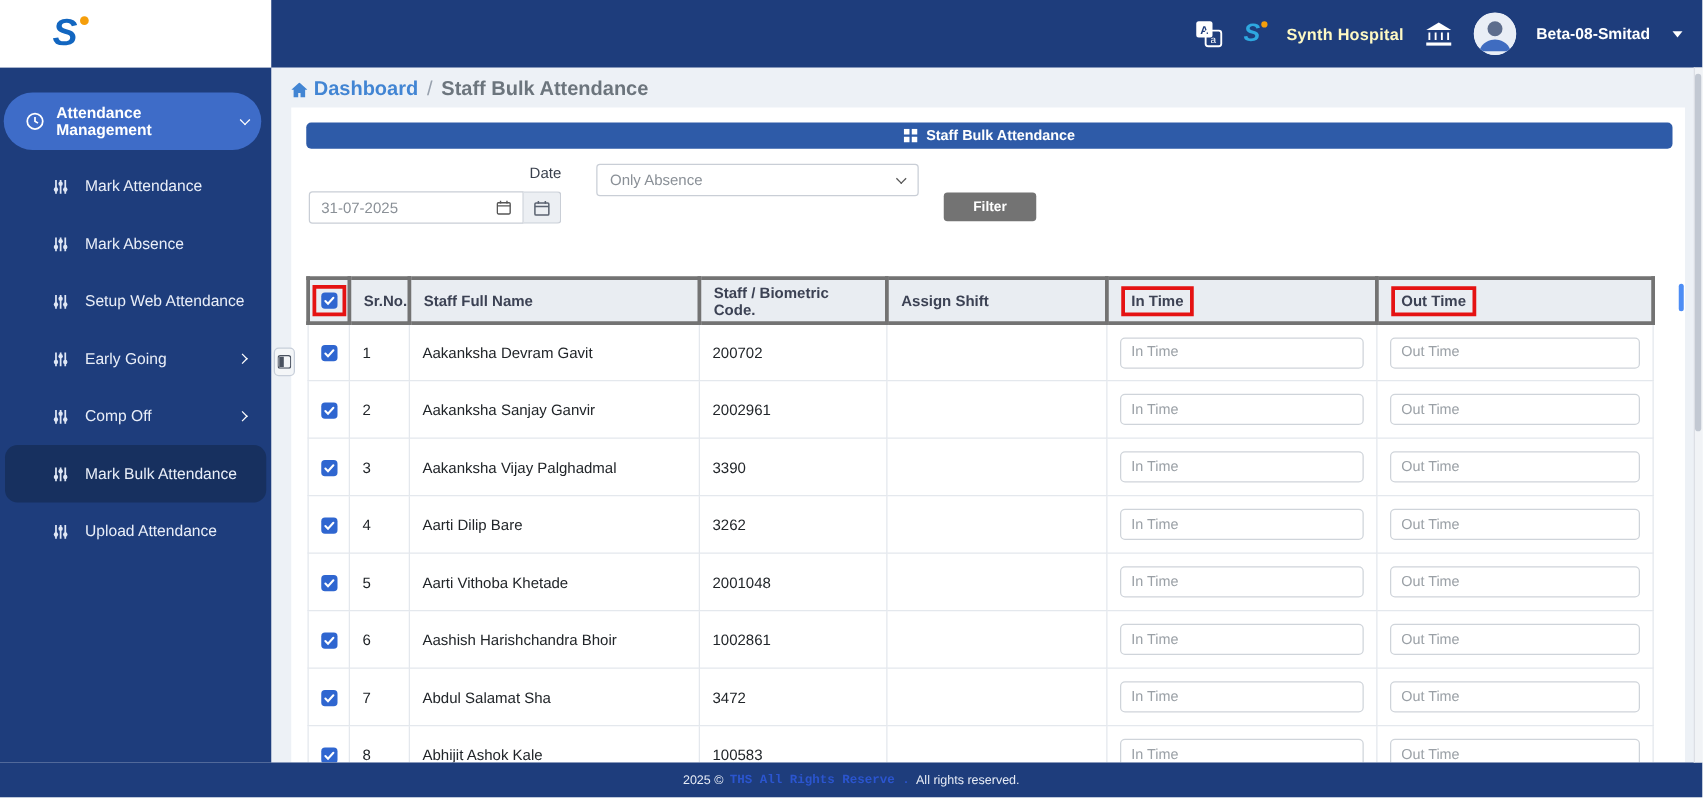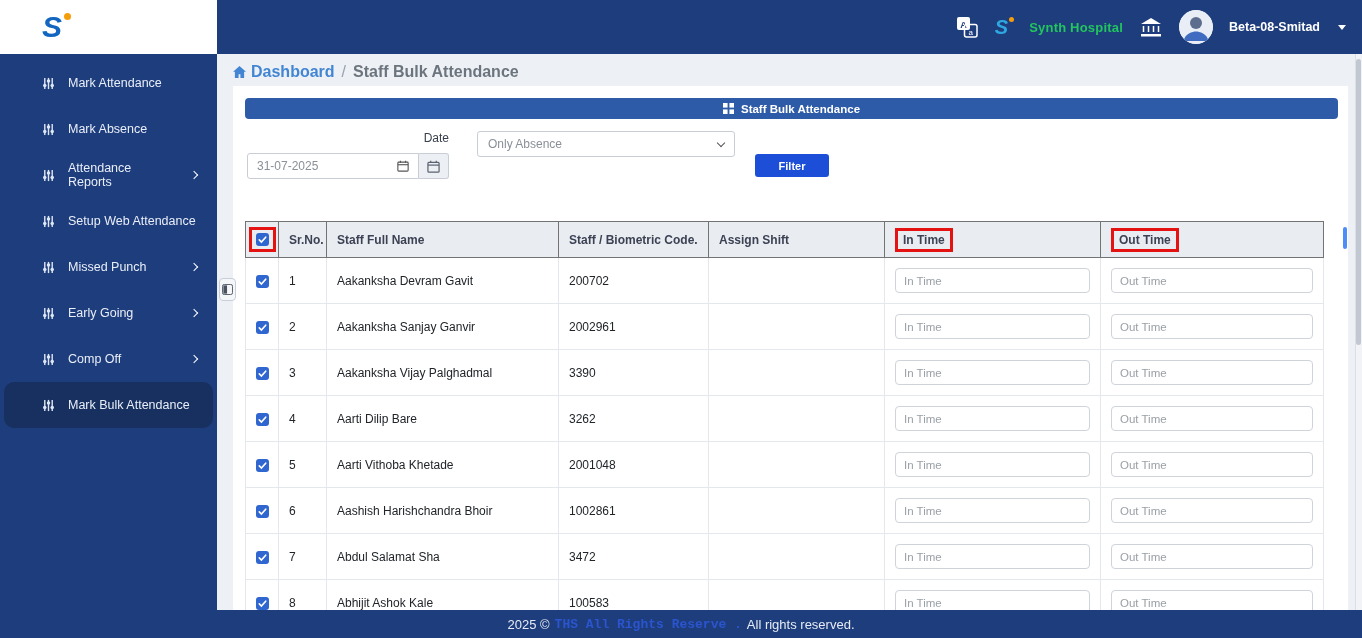--- a/index.html
+++ b/index.html
@@ -7,21 +7,21 @@
   body { font-family:"Liberation Sans", sans-serif; background:#edf1f6; position:relative; }
 
   
   .topbar { position:absolute; top:0; left:0; right:0; height:54px; background:#1e3d7c; display:flex; align-items:center; justify-content:flex-end; padding-right:16px; gap:16px; z-index:5; }
   .logo-box { position:absolute; left:0; top:0; width:217px; height:54px; background:#ffffff; display:flex; align-items:center; padding-left:42px; cursor:pointer; }
   .logo-s { font-size:30px; font-weight:bold; font-style:italic; color:#1266c0; line-height:1; }
   .logo-dot { width:7px; height:7px; background:#f59e0b; border-radius:50%; display:inline-block; position:relative; top:-11px; left:2px; }
   .tb-icon { display:flex; align-items:center; cursor:pointer; }
   .mini-logo { font-size:20px; font-weight:bold; font-style:italic; color:#2ea8e0; line-height:1; }
   .mini-dot { width:5px; height:5px; background:#f59e0b; border-radius:50%; display:inline-block; position:relative; top:-8px; left:1px; }
-  .hospital-name { color:#22c55e; font-size:13px; font-weight:bold; letter-spacing:.2px; }
+  .hospital-name { color:#fef9c3; font-size:13px; font-weight:bold; letter-spacing:.2px; }
   .avatar { width:34px; height:34px; border-radius:50%; overflow:hidden; background:#e9eef6; flex:0 0 auto; cursor:pointer; }
   .user-name { color:#fff; font-size:12.5px; font-weight:bold; cursor:pointer; }
   .caret-down { width:0; height:0; border-left:4px solid transparent; border-right:4px solid transparent; border-top:5px solid #fff; display:inline-block; margin-left:2px; cursor:pointer; }
 
   
   .sidebar { position:absolute; top:54px; left:0; width:217px; bottom:28px; background:#1e3d7c; overflow:hidden; z-index:4; }
   .section-pill { margin:20px 8px 0 3px; height:46px; border-radius:25px; background:#3e6cc8; display:flex; align-items:center; gap:9px; padding:0 10px 0 17px; color:#fff; font-size:12.5px; font-weight:bold; cursor:pointer; }
   .chev { width:6px; height:6px; border-right:1.7px solid #fff; border-bottom:1.7px solid #fff; display:inline-block; flex:0 0 auto; }
   .chev-down { transform:rotate(45deg); margin-left:2px; margin-top:-3px; }
   .chev-right { transform:rotate(-45deg); margin-left:auto; }
@@ -44,42 +44,42 @@
 
   .filters { display:flex; align-items:flex-start; margin-top:12px; padding-left:2px; }
   .form-group label { display:block; font-size:12px; color:#39404d; margin-bottom:8px;text-align:right; }
   .date-wrap { display:flex; }
   .field { height:26px; border:1px solid #c9ced6; background:#fff; display:flex; align-items:center; justify-content:space-between; font-size:12px; color:#8a9097; cursor:pointer; }
   .date-input { width:172px; border-radius:3px 0 0 3px; padding:0 9px; }
   .date-addon { width:30px; height:26px; border:1px solid #c9ced6; border-left:none; border-radius:0 3px 3px 0; background:#eceff3; display:flex; align-items:center; justify-content:center; cursor:pointer; }
   .group-show { margin-left:28px; }
   .select { width:258px; border-radius:3px; padding:0 10px; }
   .sel-caret { width:6px; height:6px; border-right:1.6px solid #555; border-bottom:1.6px solid #555; transform:rotate(45deg); margin-top:-3px; }
-  .filter-btn { margin-left:20px; margin-top:23px; width:74px; height:23px; background:#1d4ed8; color:#fff; border:none; border-radius:3px; font-size:11px; font-weight:bold; cursor:pointer; font-family:inherit; }
+  .filter-btn { margin-left:20px; margin-top:23px; width:74px; height:23px; background:#737373; color:#fff; border:none; border-radius:3px; font-size:11px; font-weight:bold; cursor:pointer; font-family:inherit; }
 
   
   table { width:calc(100% - 14px); border-collapse:collapse; table-layout:fixed; margin-top:42px; }
-  thead th { background:#e9edf2; border:1px solid #737373; height:36px; text-align:left; padding:0 10px; font-size:12px; font-weight:bold; color:#3c4254; }
+  thead th { background:#e9edf2; border:3px solid #737373; height:36px; text-align:left; padding:0 10px; font-size:12px; font-weight:bold; color:#3c4254; }
   thead th.c-check { padding:0; text-align:center; }
   tbody td { border:1px solid #e4e8ed; height:46px; padding:0 10px; font-size:12px; color:#212529; vertical-align:middle; background:#fff; }
   tbody td.c-check { padding:0; text-align:center; }
   .checkbox { width:13px; height:13px; background:#2f66d0; border-radius:3px; display:inline-flex; align-items:center; justify-content:center; cursor:pointer; vertical-align:middle; }
   .red-box { display:inline-block; border:3px solid #e51212; padding:2px 5px; }
   .red-box-check { display:inline-block; border:3px solid #e51212; padding:3px 4px; line-height:0; }
   .time-input { width:100%; max-width:204px; height:25px; border:1px solid #cfd4da; border-radius:4px; padding:0 8px; font-size:11.5px; color:#555; font-family:inherit; outline:none; background:#fff; }
   .time-input::placeholder { color:#9aa0a6; }
 
   .table-scroll-thumb { position:absolute; right:1px; top:141px; width:4px; height:22px; background:#4d8df5; border-radius:2px; }
 
   
   .page-scrollbar { position:absolute; right:0; top:54px; bottom:28px; width:7px; background:#f1f3f6; border-left:1px solid #dcdfe5; z-index:6; }
   .page-scroll-thumb { position:absolute; top:5px; right:1px; width:5px; height:286px; background:#c2c8d2; border-radius:3px; cursor:pointer; }
 
   
-  .footer { position:absolute; bottom:0; left:0; right:0; height:28px; background:#1e3d7c; color:#e6ebf5; font-size:13px; display:flex; align-items:center; justify-content:center; gap:5px; z-index:5;text-align:right; }
+  .footer { position:absolute; bottom:0; left:0; right:0; height:28px; background:#1e3d7c; color:#e6ebf5; font-size:10px; display:flex; align-items:center; justify-content:center; gap:5px; z-index:5;text-align:right; }
   .footer-link { color:#2b55cf; font-weight:bold; cursor:pointer;font-family:Liberation Mono, monospace; }
 </style>
 </head>
 <body>
 
 <header class="topbar">
   <div class="logo-box">
     <span class="logo-s">S</span>
       <span class="logo-dot"></span>
   </div>
@@ -117,20 +117,30 @@
       <circle cx="17" cy="13" r="6" fill="#5d6d8d"></circle>
       <path d="M4.5 31c1.5-7.5 9-9.5 12.5-9.5s11 2 12.5 9.5z" fill="#3f6cc0"></path>
     </svg>
   </span>
 
   <span class="user-name">Beta-08-Smitad</span>
   <span class="caret-down"></span>
 </header>
 
 <aside class="sidebar">
+  <div class="section-pill">
+    <span class="tb-icon">
+      <svg width="16" height="16" viewBox="0 0 16 16" fill="none" stroke="#fff" stroke-width="1.4">
+        <circle cx="8" cy="8" r="6.2"></circle>
+          <path d="M8 4.6V8l2.4 1.5"></path>
+      </svg>
+    </span>
+    <span>Attendance Management</span>
+    <span class="chev chev-down"></span>
+  </div>
 
   <ul class="menu">
 
       <li class="menu-item">
         <span class="sliders-icon">
           <svg width="13" height="13" viewBox="0 0 14 14" fill="none" stroke="currentColor" stroke-width="1.5">
             <line x1="3" y1="1" x2="3" y2="13"></line>
             <circle cx="3" cy="9.2" r="1.9" fill="currentColor" stroke="none"></circle>
             <line x1="7" y1="1" x2="7" y2="13"></line>
             <circle cx="7" cy="4.2" r="1.9" fill="currentColor" stroke="none"></circle>
@@ -150,64 +160,36 @@
             <line x1="7" y1="1" x2="7" y2="13"></line>
             <circle cx="7" cy="4.2" r="1.9" fill="currentColor" stroke="none"></circle>
             <line x1="11" y1="1" x2="11" y2="13"></line>
             <circle cx="11" cy="9.2" r="1.9" fill="currentColor" stroke="none"></circle>
           </svg>
         </span>
         <span>Mark Absence</span>
 
       </li>
 
-      <li class="menu-item">
-        <span class="sliders-icon">
-          <svg width="13" height="13" viewBox="0 0 14 14" fill="none" stroke="currentColor" stroke-width="1.5">
-            <line x1="3" y1="1" x2="3" y2="13"></line>
-            <circle cx="3" cy="9.2" r="1.9" fill="currentColor" stroke="none"></circle>
-            <line x1="7" y1="1" x2="7" y2="13"></line>
-            <circle cx="7" cy="4.2" r="1.9" fill="currentColor" stroke="none"></circle>
-            <line x1="11" y1="1" x2="11" y2="13"></line>
-            <circle cx="11" cy="9.2" r="1.9" fill="currentColor" stroke="none"></circle>
-          </svg>
-        </span>
-        <span>Attendance Reports</span>
-        <span class="chev chev-right"></span>
-      </li>
 
       <li class="menu-item">
         <span class="sliders-icon">
           <svg width="13" height="13" viewBox="0 0 14 14" fill="none" stroke="currentColor" stroke-width="1.5">
             <line x1="3" y1="1" x2="3" y2="13"></line>
             <circle cx="3" cy="9.2" r="1.9" fill="currentColor" stroke="none"></circle>
             <line x1="7" y1="1" x2="7" y2="13"></line>
             <circle cx="7" cy="4.2" r="1.9" fill="currentColor" stroke="none"></circle>
             <line x1="11" y1="1" x2="11" y2="13"></line>
             <circle cx="11" cy="9.2" r="1.9" fill="currentColor" stroke="none"></circle>
           </svg>
         </span>
         <span>Setup Web Attendance</span>
 
       </li>
 
-      <li class="menu-item">
-        <span class="sliders-icon">
-          <svg width="13" height="13" viewBox="0 0 14 14" fill="none" stroke="currentColor" stroke-width="1.5">
-            <line x1="3" y1="1" x2="3" y2="13"></line>
-            <circle cx="3" cy="9.2" r="1.9" fill="currentColor" stroke="none"></circle>
-            <line x1="7" y1="1" x2="7" y2="13"></line>
-            <circle cx="7" cy="4.2" r="1.9" fill="currentColor" stroke="none"></circle>
-            <line x1="11" y1="1" x2="11" y2="13"></line>
-            <circle cx="11" cy="9.2" r="1.9" fill="currentColor" stroke="none"></circle>
-          </svg>
-        </span>
-        <span>Missed Punch</span>
-        <span class="chev chev-right"></span>
-      </li>
 
       <li class="menu-item">
         <span class="sliders-icon">
           <svg width="13" height="13" viewBox="0 0 14 14" fill="none" stroke="currentColor" stroke-width="1.5">
             <line x1="3" y1="1" x2="3" y2="13"></line>
             <circle cx="3" cy="9.2" r="1.9" fill="currentColor" stroke="none"></circle>
             <line x1="7" y1="1" x2="7" y2="13"></line>
             <circle cx="7" cy="4.2" r="1.9" fill="currentColor" stroke="none"></circle>
             <line x1="11" y1="1" x2="11" y2="13"></line>
             <circle cx="11" cy="9.2" r="1.9" fill="currentColor" stroke="none"></circle>
@@ -242,20 +224,34 @@
             <circle cx="7" cy="4.2" r="1.9" fill="currentColor" stroke="none"></circle>
             <line x1="11" y1="1" x2="11" y2="13"></line>
             <circle cx="11" cy="9.2" r="1.9" fill="currentColor" stroke="none"></circle>
           </svg>
         </span>
         <span>Mark Bulk Attendance</span>
 
       </li>
 
 
+      <li class="menu-item">
+        <span class="sliders-icon">
+          <svg width="13" height="13" viewBox="0 0 14 14" fill="none" stroke="currentColor" stroke-width="1.5">
+            <line x1="3" y1="1" x2="3" y2="13"></line>
+            <circle cx="3" cy="9.2" r="1.9" fill="currentColor" stroke="none"></circle>
+            <line x1="7" y1="1" x2="7" y2="13"></line>
+            <circle cx="7" cy="4.2" r="1.9" fill="currentColor" stroke="none"></circle>
+            <line x1="11" y1="1" x2="11" y2="13"></line>
+            <circle cx="11" cy="9.2" r="1.9" fill="currentColor" stroke="none"></circle>
+          </svg>
+        </span>
+        <span>Upload Attendance</span>
+
+      </li>
     </ul>
 </aside>
 
 <button class="collapse-btn">
   <svg width="11" height="11" viewBox="0 0 12 12">
     <rect x="0.5" y="0.5" width="11" height="11" rx="2" fill="none" stroke="#4a5260"></rect>
     <rect x="1.5" y="1.5" width="4" height="9" fill="#4a5260"></rect>
   </svg>
 </button>
 

